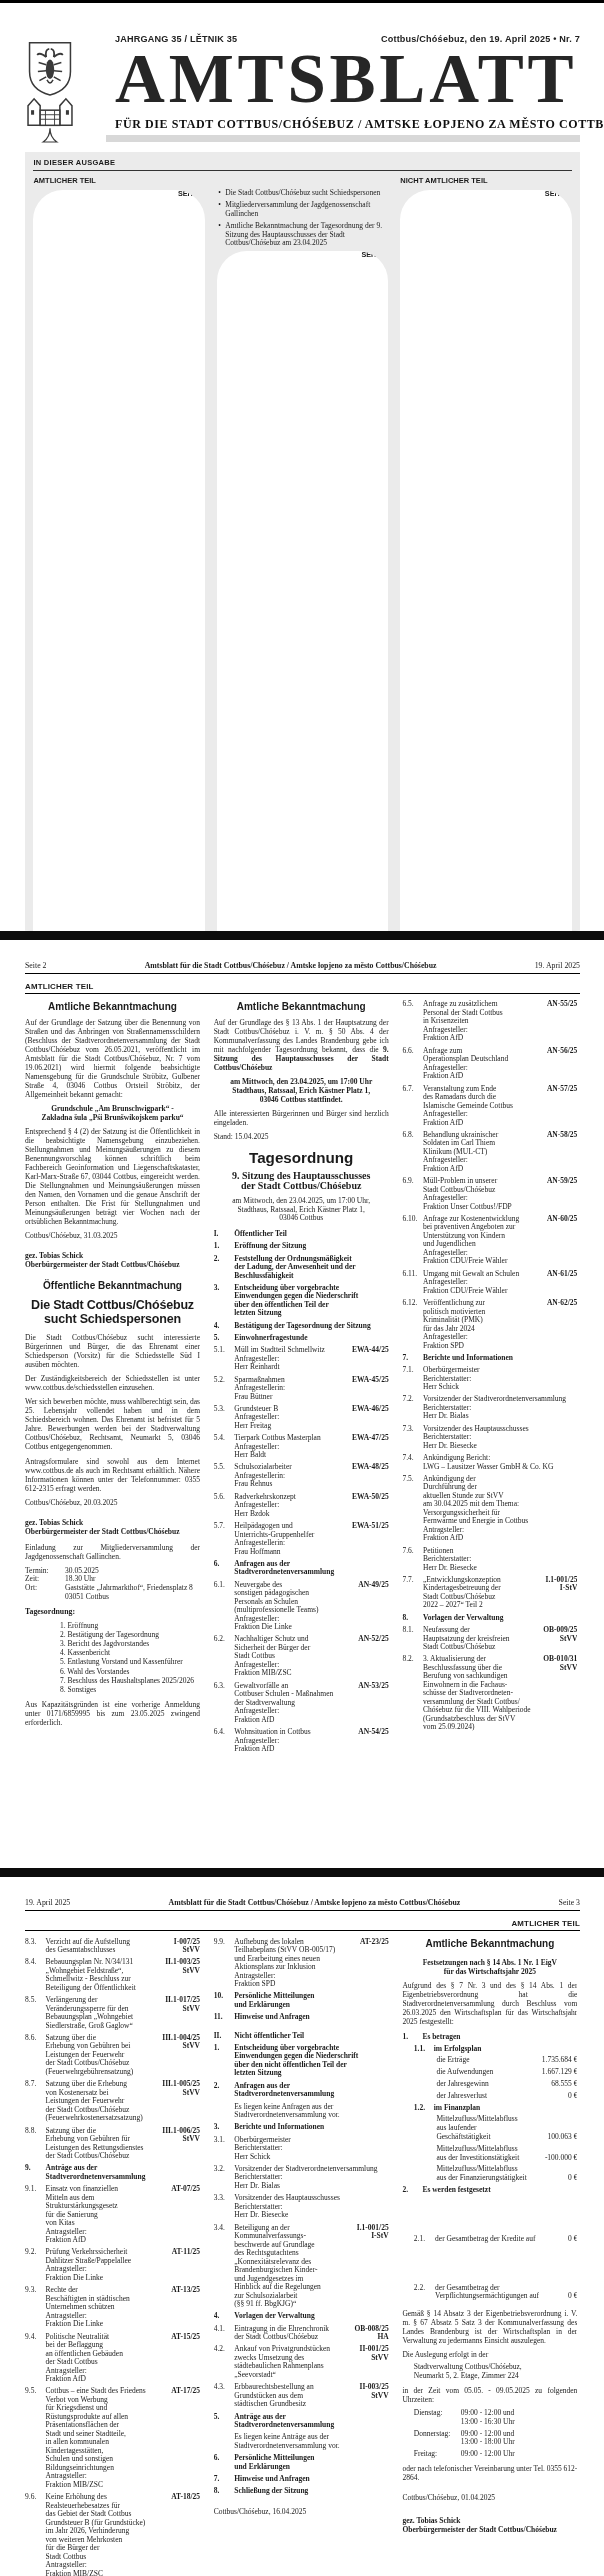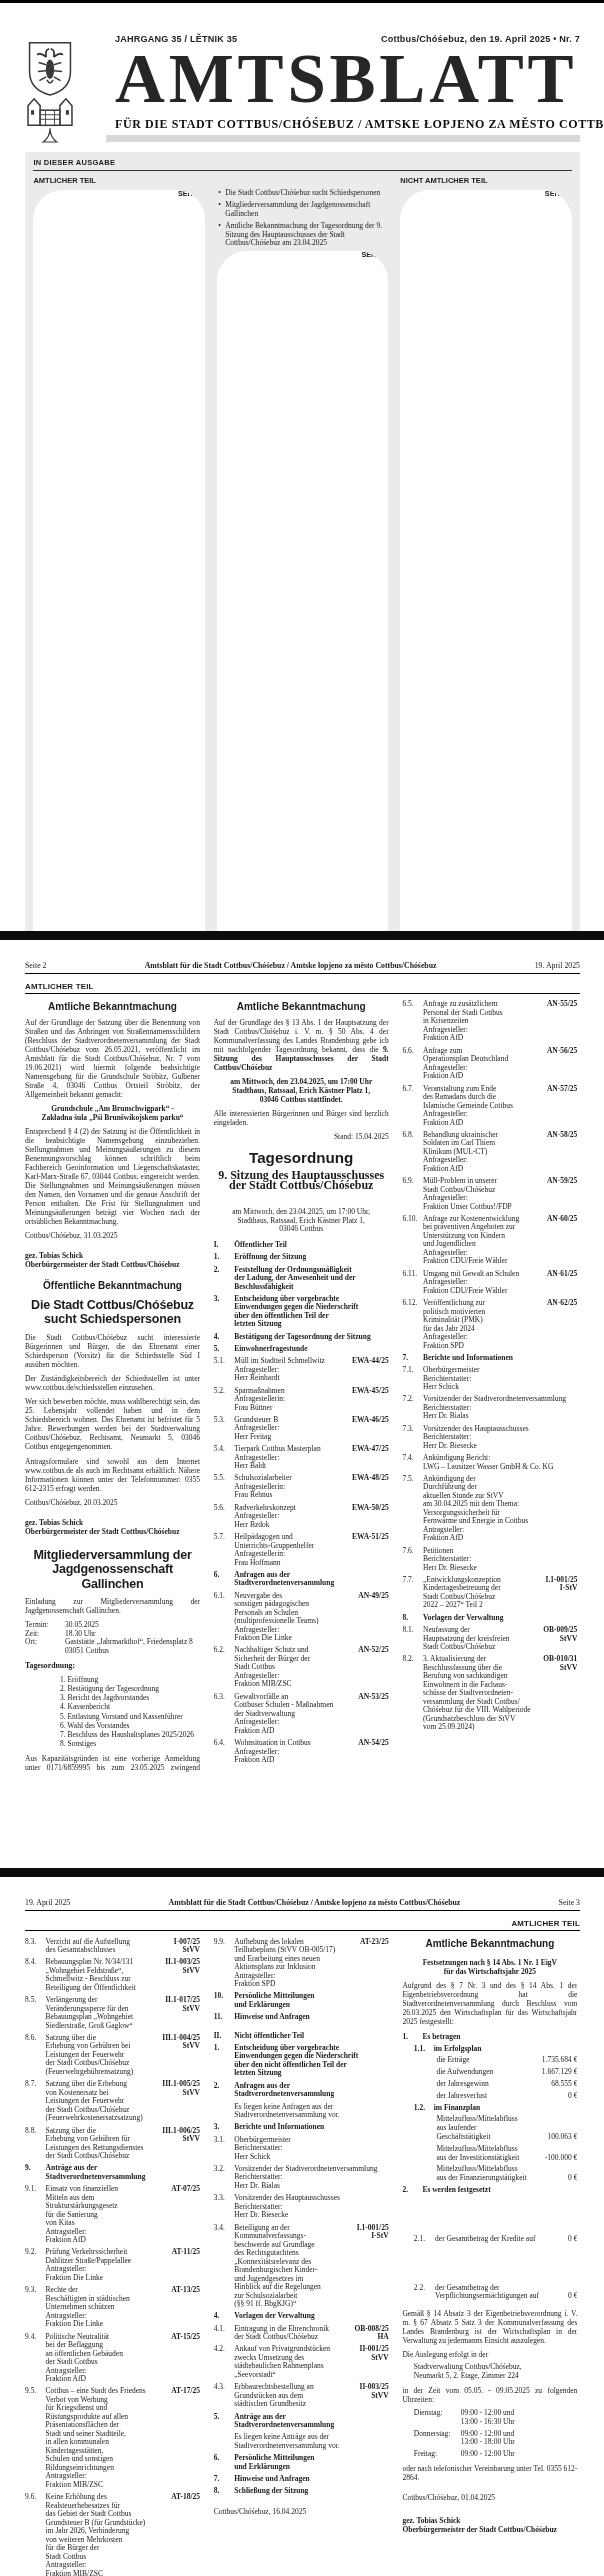--- a/index.html
+++ b/index.html
@@ -59,22 +59,22 @@
   
   .ag{display:flex;font-size:7.5px;line-height:8.5px;margin-bottom:3.8px;}
   .ag-n{width:20.6px;flex:none;}
   .ag-t{flex:1;white-space:pre-line;padding-right:2.3px;}
   .ag-r{flex:none;font-weight:700;text-align:right;white-space:pre-line;}
   .ag.b{font-weight:700;}
   .ag.gap{margin-top:10px;}
 
   
   .cblock{text-align:center;font-weight:700;font-size:7.5px;line-height:9px;white-space:pre-line;margin:3px 0 5.3px;}
-  .cline{text-align:right;font-size:7.5px;margin:0 0;}
-  .subline1{text-align:center;font-weight:700;font-size:12px;line-height:9.4px;white-space:pre-line;margin-bottom:18px;}
+  .cline{text-align:left;font-size:7.5px;margin:0 0;}
+  .subline1{text-align:center;font-weight:700;font-size:10px;line-height:9.4px;white-space:pre-line;margin-bottom:7px;}
   .subline2{text-align:center;font-size:7.5px;line-height:8.7px;white-space:pre-line;margin-bottom:6.9px;}
   .meta-row{display:flex;font-size:7.5px;line-height:8.8px;}
   .meta-k{width:40px;flex:none;}
   .meta-v{flex:1;white-space:pre-line;}
   .ag-label{font-weight:700;font-size:7.8px;margin:5.3px 0 4.6px;}
   .jlist{padding-left:35px;font-size:7.5px;line-height:9.2px;margin-bottom:5.3px;}
 
   
   .fin{margin:1.5px 0 4.6px;}
   .fin-row{display:flex;font-size:7.5px;line-height:8.8px;margin-bottom:3px;}
@@ -183,22 +183,20 @@
       <div class="art-h2" style="margin-top:10.7px;">Öffentliche Bekanntmachung</div>
       <div class="art-h1a">Die Stadt Cottbus/Chóśebuz
 sucht Schiedspersonen</div>
       <p class="bodytext">Die Stadt Cottbus/Chóśebuz sucht interessierte Bürgerinnen und Bürger, die das Ehrenamt einer Schiedsperson (Vorsitz) für die Schiedsstelle Süd I ausüben möchten.</p>
       <p class="bodytext">Der Zuständigkeitsbereich der Schiedsstellen ist unter www.cottbus.de/schiedsstellen einzusehen.</p>
       <p class="bodytext">Wer sich bewerben möchte, muss wahlberechtigt sein, das 25. Lebensjahr vollendet haben und in dem Schiedsbereich wohnen. Das Ehrenamt ist befristet für 5 Jahre. Bewerbungen werden bei der Stadtverwaltung Cottbus/Chóśebuz, Rechtsamt, Neumarkt 5, 03046 Cottbus entgegengenommen.</p>
       <p class="bodytext">Antragsformulare sind sowohl aus dem Internet www.cottbus.de als auch im Rechtsamt erhältlich. Nähere Informationen können unter der Telefonnummer: 0355 612-2315 erfragt werden.</p>
       <div class="dateline">Cottbus/Chóśebuz, 20.03.2025</div>
       <div class="sig">gez. Tobias Schick
 Oberbürgermeister der Stadt Cottbus/Chóśebuz</div>
-      <div class="art-h1a" style="margin-top:12.2px;">Mitgliederversammlung der
-Jagdgenossenschaft Gallinchen</div>
       <p class="bodytext">Einladung zur Mitgliederversammlung der Jagdgenossenschaft Gallinchen.</p>
       <div>
 
           <div class="meta-row">
             <span class="meta-k">Termin:</span>
             <span class="meta-v">30.05.2025</span>
           </div>
 
           <div class="meta-row">
             <span class="meta-k">Zeit:</span>

